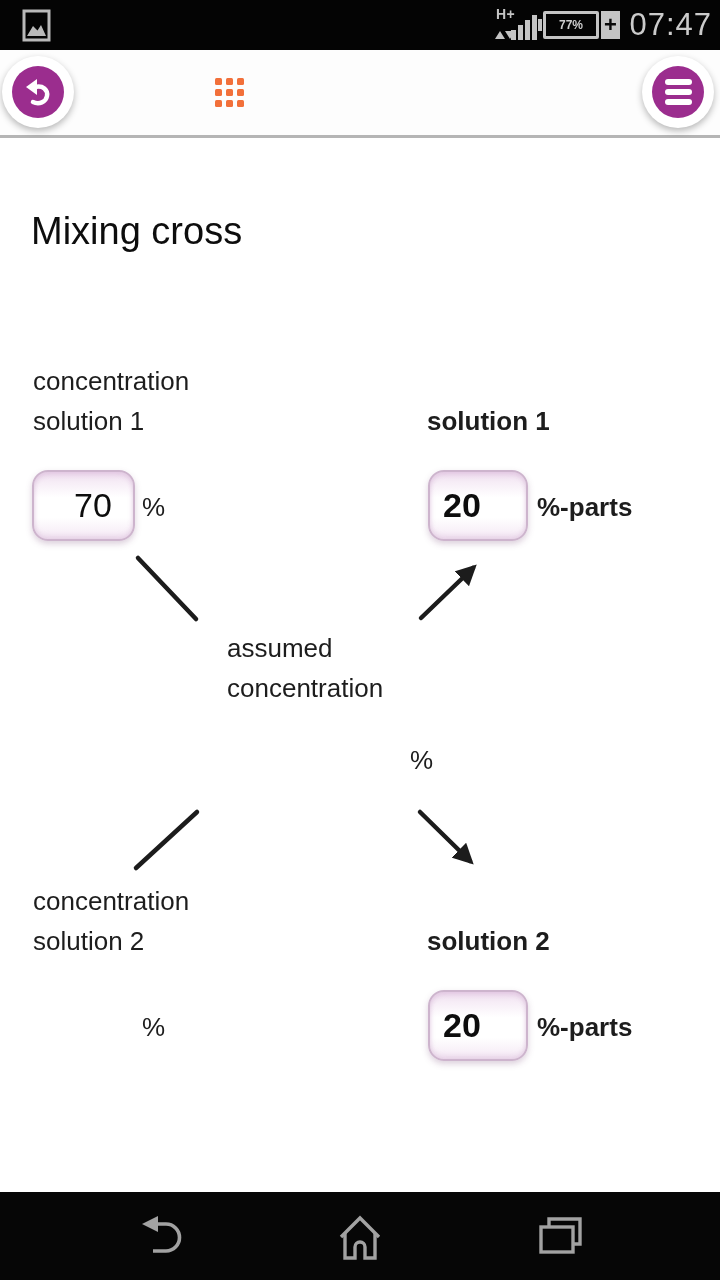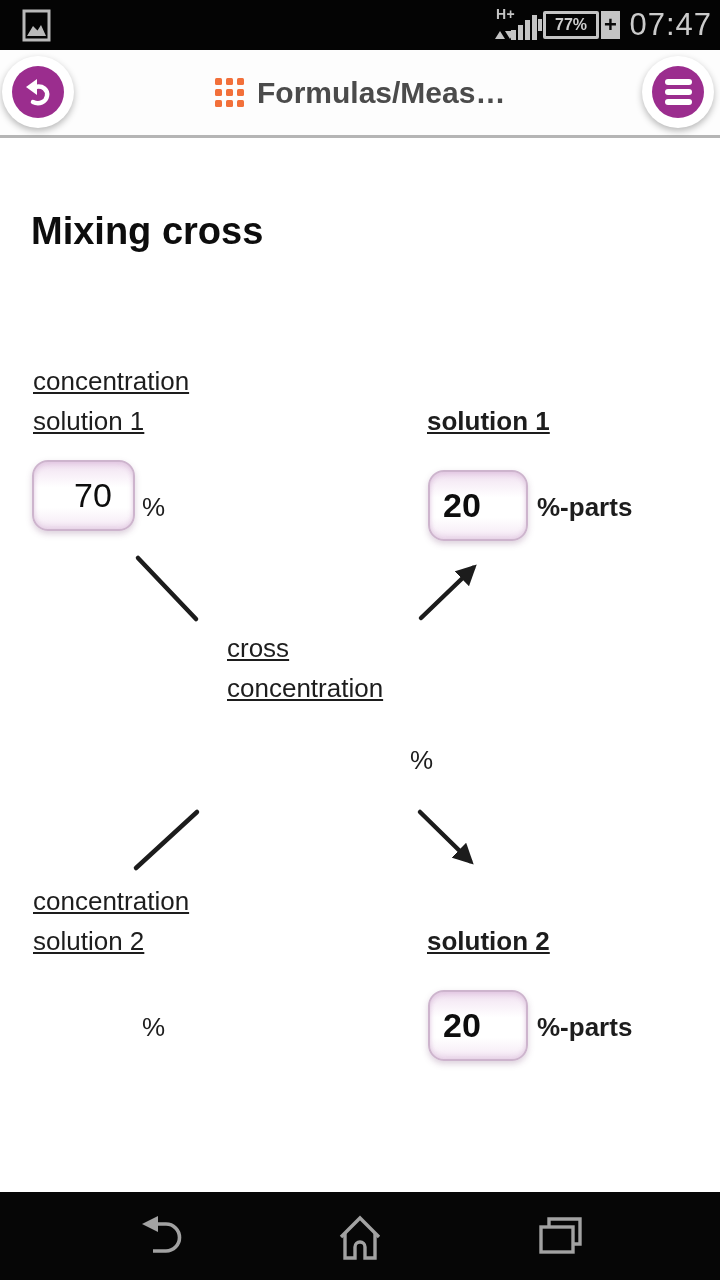--- a/index.html
+++ b/index.html
@@ -17,21 +17,21 @@
   .sb-tri-up { position:absolute; left:0; bottom:5px; width:0; height:0;
     border-left:5px solid transparent; border-right:5px solid transparent; border-bottom:8px solid #c4c4c4; }
   .sb-tri-down { position:absolute; left:10px; bottom:5px; width:0; height:0;
     border-left:5px solid transparent; border-right:5px solid transparent; border-top:8px solid #c4c4c4; }
   .sb-bars { position:absolute; left:16px; bottom:4px; display:flex; align-items:flex-end; gap:2px; }
   .sb-bars i { display:block; width:5px; background:#c4c4c4; }
   .sb-battery { position:absolute; left:538px; top:11px; height:28px; display:flex; align-items:center; }
   .bat-nub { width:4px; height:12px; background:#c4c4c4; margin-right:1px; }
   .bat-body { width:56px; height:28px; border:3px solid #c4c4c4; border-radius:2px;
     display:flex; align-items:center; justify-content:center;
-    font-size:16px; font-weight:700; color:#cecece; }
+    font-size:12px; font-weight:700; color:#cecece; }
   .bat-plus { width:19px; height:28px; background:#c4c4c4; margin-left:2px;
     display:flex; align-items:center; justify-content:center;
     font-size:22px; font-weight:700; color:#0a0a0a; }
   .sb-time { position:absolute; right:8px; top:0; height:50px; line-height:50px;
     font-size:31px; color:#cbcbcb; letter-spacing:1px;margin-left:32px; }
   
   .header { position:absolute; left:0; top:50px; width:720px; height:88px;
     background:#fdfdfd; border-bottom:3px solid #b5b5b5; }
   .round-btn { position:absolute; width:72px; height:72px; border-radius:50%;
     background:#ffffff; box-shadow:0 3px 7px rgba(0,0,0,0.28);
@@ -40,23 +40,23 @@
     display:flex; align-items:center; justify-content:center; }
   .btn-back { left:2px; top:6px; }
   .btn-menu { left:642px; top:6px; }
   .menu-bars { display:flex; flex-direction:column; gap:4px; }
   .menu-bars i { display:block; width:27px; height:6px; border-radius:3px; background:#ffffff; }
   .hdr-title-wrap { position:absolute; left:215px; top:0; height:85px; display:flex; align-items:center; gap:13px; }
   .grid-icon { display:grid; grid-template-columns:repeat(3,7px); grid-template-rows:repeat(3,7px); gap:4px; }
   .grid-icon i { background:#f2703a; border-radius:1.5px; }
   .hdr-title { font-size:30px; font-weight:700; color:#4b4b4b; }
   
-  .page-title { position:absolute; left:31px; top:210px; font-size:38px; font-weight:700; color:#0d0d0d; }
+  .page-title { position:absolute; left:31px; top:210px; font-size:38px; font-weight:400; color:#0d0d0d; }
   .assumption { position:absolute; left:31px; top:296px; font-size:24px; font-weight:700; color:#0d0d0d; }
-  .lbl { position:absolute; font-size:26px; color:#1d1d1d;text-decoration:underline; }
+  .lbl { position:absolute; font-size:26px; color:#1d1d1d; }
   .lbl.b { font-weight:700; }
   .vbox { position:absolute; width:103px; height:71px; border:2px solid #cdb4cd; border-radius:16px;
     background:linear-gradient(180deg,#f1e1f1 0%,#ffffff 38%,#ffffff 68%,#f4e8f4 100%);
     box-shadow:0 3px 6px rgba(140,100,140,0.30),
                inset 0 3px 5px rgba(205,165,205,0.40),
                inset 0 -3px 5px rgba(205,165,205,0.30);
     font-size:34px; color:#0d0d0d; }
   input.vbox { padding-left:13px; outline:none; font-family:inherit; }
   .vbox.out { display:flex; align-items:center; padding-left:13px; font-weight:700; }
   .vbox.center-val { text-align:center; width:178px; }
@@ -111,43 +111,42 @@
         <i></i>
           <i></i>
           <i></i>
           <i></i>
           <i></i>
           <i></i>
           <i></i>
           <i></i>
           <i></i>
       </span>
-      <span class="hdr-title">Formulas/Meas…</span>
     </div>
     <div class="round-btn btn-menu">
       <span class="inner menu-bars" style="padding-left:0;align-items:center;">
         <i></i>
           <i></i>
           <i></i>
       </span>
     </div>
   </div>
 
   <div class="page-title">Mixing cross</div>
 
   <div class="lbl" style="left:33px; top:366px;">concentration</div>
   <div class="lbl" style="left:33px; top:406px;">solution 1</div>
   <div class="lbl b" style="left:427px; top:406px;">solution 1</div>
 
-  <input class="vbox" style="left: 32px; top: 460px; padding-left: 40px;" value="70">
+  <input class="vbox" style="left: 32px; top: 470px; padding-left: 40px;" value="70">
   <div class="unit" style="left:142px; top:492px;">%</div>
   <div class="vbox out" style="left:428px; top:470px; width:100px;">20</div>
   <div class="unit b" style="left:537px; top:492px;">%-parts</div>
 
-  <div class="lbl" style="left:227px; top:633px;">cross</div>
+  <div class="lbl" style="left:227px; top:633px;">assumed</div>
   <div class="lbl" style="left:227px; top:673px;">concentration</div>
   <div class="unit" style="left:410px; top:745px;">%</div>
 
   <div class="lbl" style="left:33px; top:886px;">concentration</div>
   <div class="lbl" style="left:33px; top:926px;">solution 2</div>
   <div class="lbl b" style="left:427px; top:926px;">solution 2</div>
 
   <div class="unit" style="left:142px; top:1012px;">%</div>
   <div class="vbox out" style="left:428px; top:990px; width:100px;">20</div>
   <div class="unit b" style="left:537px; top:1012px;">%-parts</div>

